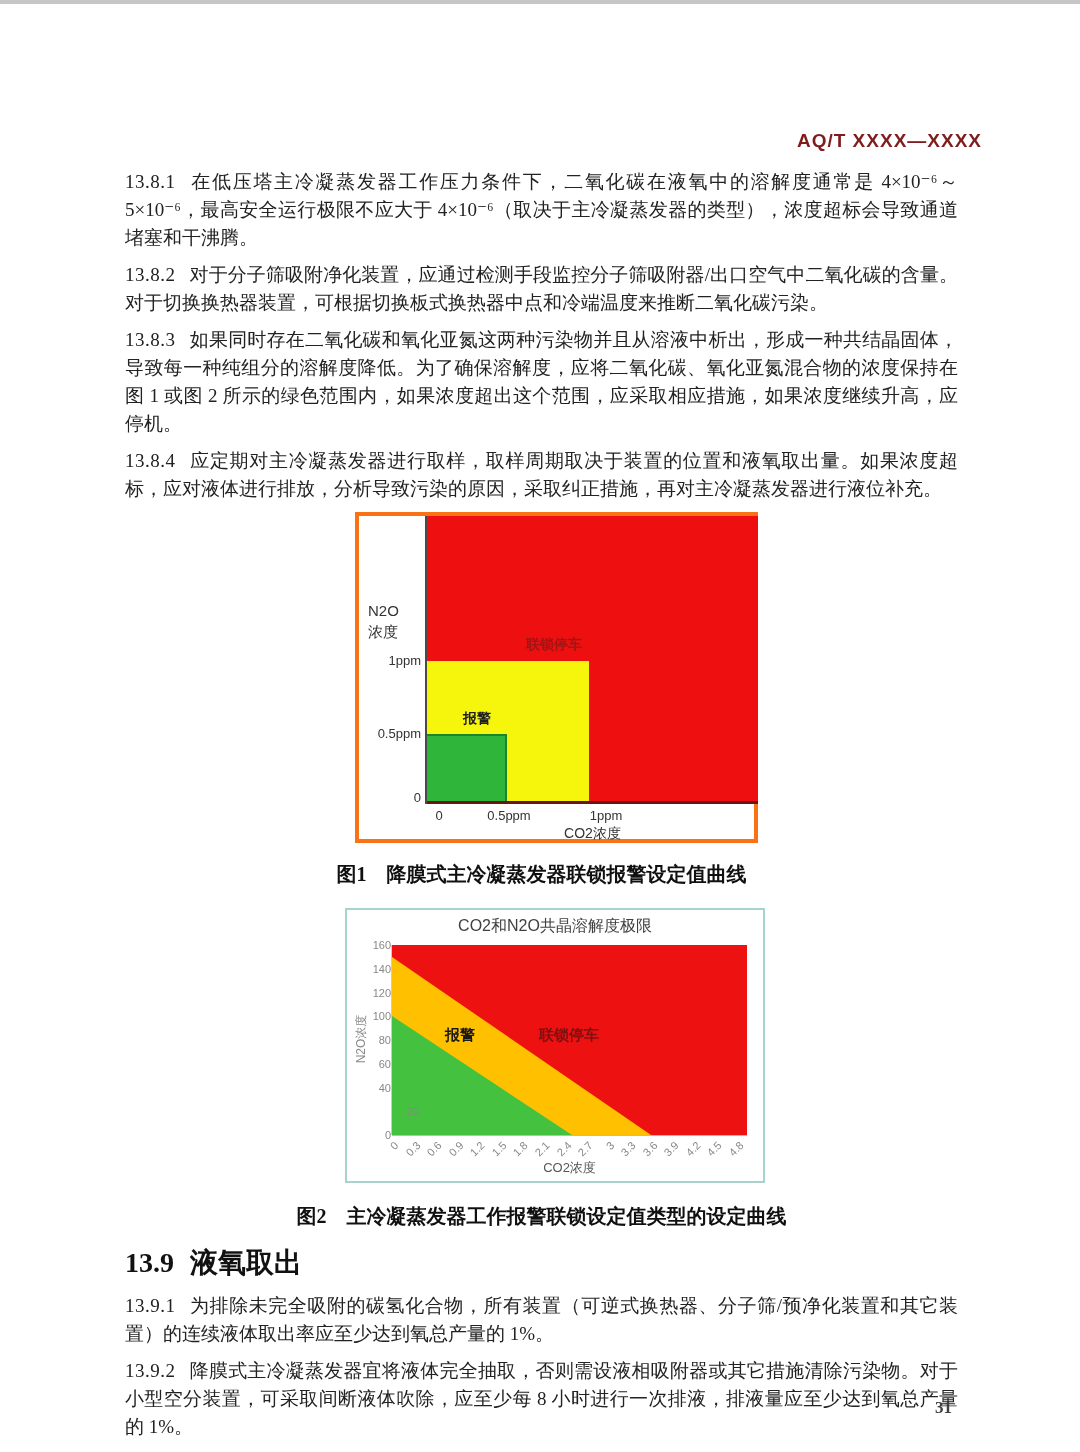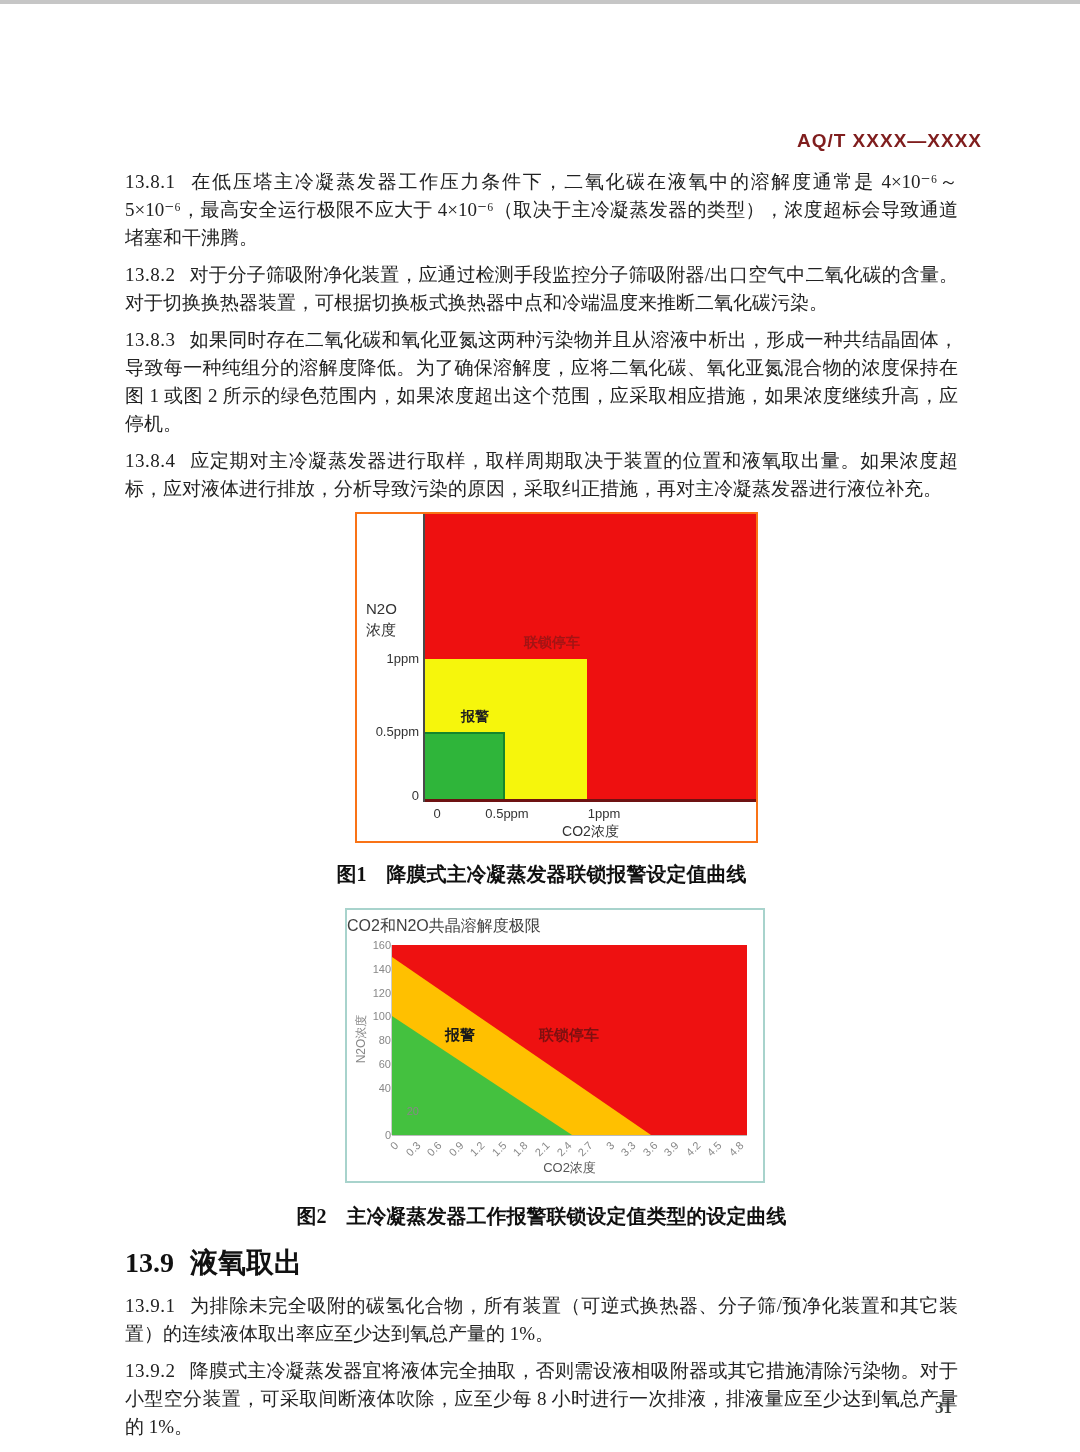--- a/index.html
+++ b/index.html
@@ -14,21 +14,21 @@
   .caption{margin-top:18px;text-align:center;font-weight:700;font-size:20px;color:#101010;}
   .caption2{margin-top:20px;}
   .h139{margin-top:14px;font-weight:700;font-size:28px;color:#111;}
   .h139 .hnum{margin-right:16px;}
   .p139{margin-top:10px;margin-bottom:0;}
   .p139b{margin-top:9px;margin-bottom:0;}
   .pagenum{position:absolute;top:1398px;right:128px;font-size:17px;color:#3c423e;font-weight:bold;}
 
   
   .fig1{position:relative;width:403px;height:331px;margin:6px 0 0 230px;
-        border:2px solid #f97316;background:#fff;box-sizing:border-box;
+        border:4px solid #f97316;background:#fff;box-sizing:border-box;
         font-family:"Liberation Sans","DejaVu Sans",sans-serif;}
   .f1-ylab{position:absolute;left:9px;top:84px;font-size:15px;line-height:21px;color:#333;}
   .f1-plot{position:absolute;left:68px;top:0;width:331px;height:288px;}
   .f1-red{position:absolute;left:0;top:0;width:331px;height:288px;background:#ee1010;}
   .f1-yellow{position:absolute;left:0;top:145px;width:162px;height:143px;background:#f6f60c;}
   .f1-green{position:absolute;left:0;top:218px;width:80px;height:70px;background:#2fb53a;
             border-top:2px solid #17862c;border-right:2px solid #17862c;box-sizing:border-box;}
   .f1-xaxis{position:absolute;left:0;top:285px;width:331px;height:3px;background:#6e1212;}
   .f1-yaxis{position:absolute;left:66px;top:0;width:2px;height:288px;background:#4a4a4a;}
   .f1-interlock{position:absolute;left:72px;top:120px;width:110px;text-align:center;
@@ -36,21 +36,21 @@
   .f1-alarm{position:absolute;left:20px;top:194px;width:60px;text-align:center;
             font-size:14px;font-weight:700;color:#202020;}
   .f1-ytick{position:absolute;left:4px;width:58px;text-align:right;font-size:13px;color:#333;}
   .f1-xtick{position:absolute;top:292px;font-size:13px;color:#333;text-align:center;}
   .f1-xlabel{position:absolute;left:68px;top:309px;width:331px;text-align:center;font-size:14px;color:#333;}
 
   
   .fig2{position:relative;width:420px;height:275px;margin:20px 0 0 220px;
         border:2px solid #a8d3cc;background:#fff;box-sizing:border-box;
         font-family:"Liberation Sans","DejaVu Sans",sans-serif;}
-  .f2-title{position:absolute;left:0;top:6px;width:416px;font-size:16px;color:#3f3f3f;}
+  .f2-title{position:absolute;left:0;top:6px;width:416px;text-align:center;font-size:16px;color:#3f3f3f;}
   .f2-plot{position:absolute;left:45px;top:35px;width:355px;height:190px;background:#ee1111;}
   .f2-orange{position:absolute;left:0;top:0;width:355px;height:190px;background:#ffc000;
              clip-path:polygon(0 12px,259px 190px,0 190px);}
   .f2-green{position:absolute;left:0;top:0;width:355px;height:190px;background:#44c13f;
             clip-path:polygon(0 71px,180px 190px,0 190px);}
   .f2-xaxisline{position:absolute;left:45px;top:225px;width:355px;height:1px;background:#bbb;}
   .f2-yaxisline{position:absolute;left:44px;top:35px;width:1px;height:190px;background:#ccc;}
   .f2-alarm{position:absolute;left:98px;top:116px;font-size:15px;font-weight:700;color:#1a1a1a;}
   .f2-interlock{position:absolute;left:192px;top:116px;font-size:15px;font-weight:700;color:#7d1010;}
   .f2-ytick{position:absolute;left:0;width:44px;text-align:right;font-size:11px;color:#888;}

